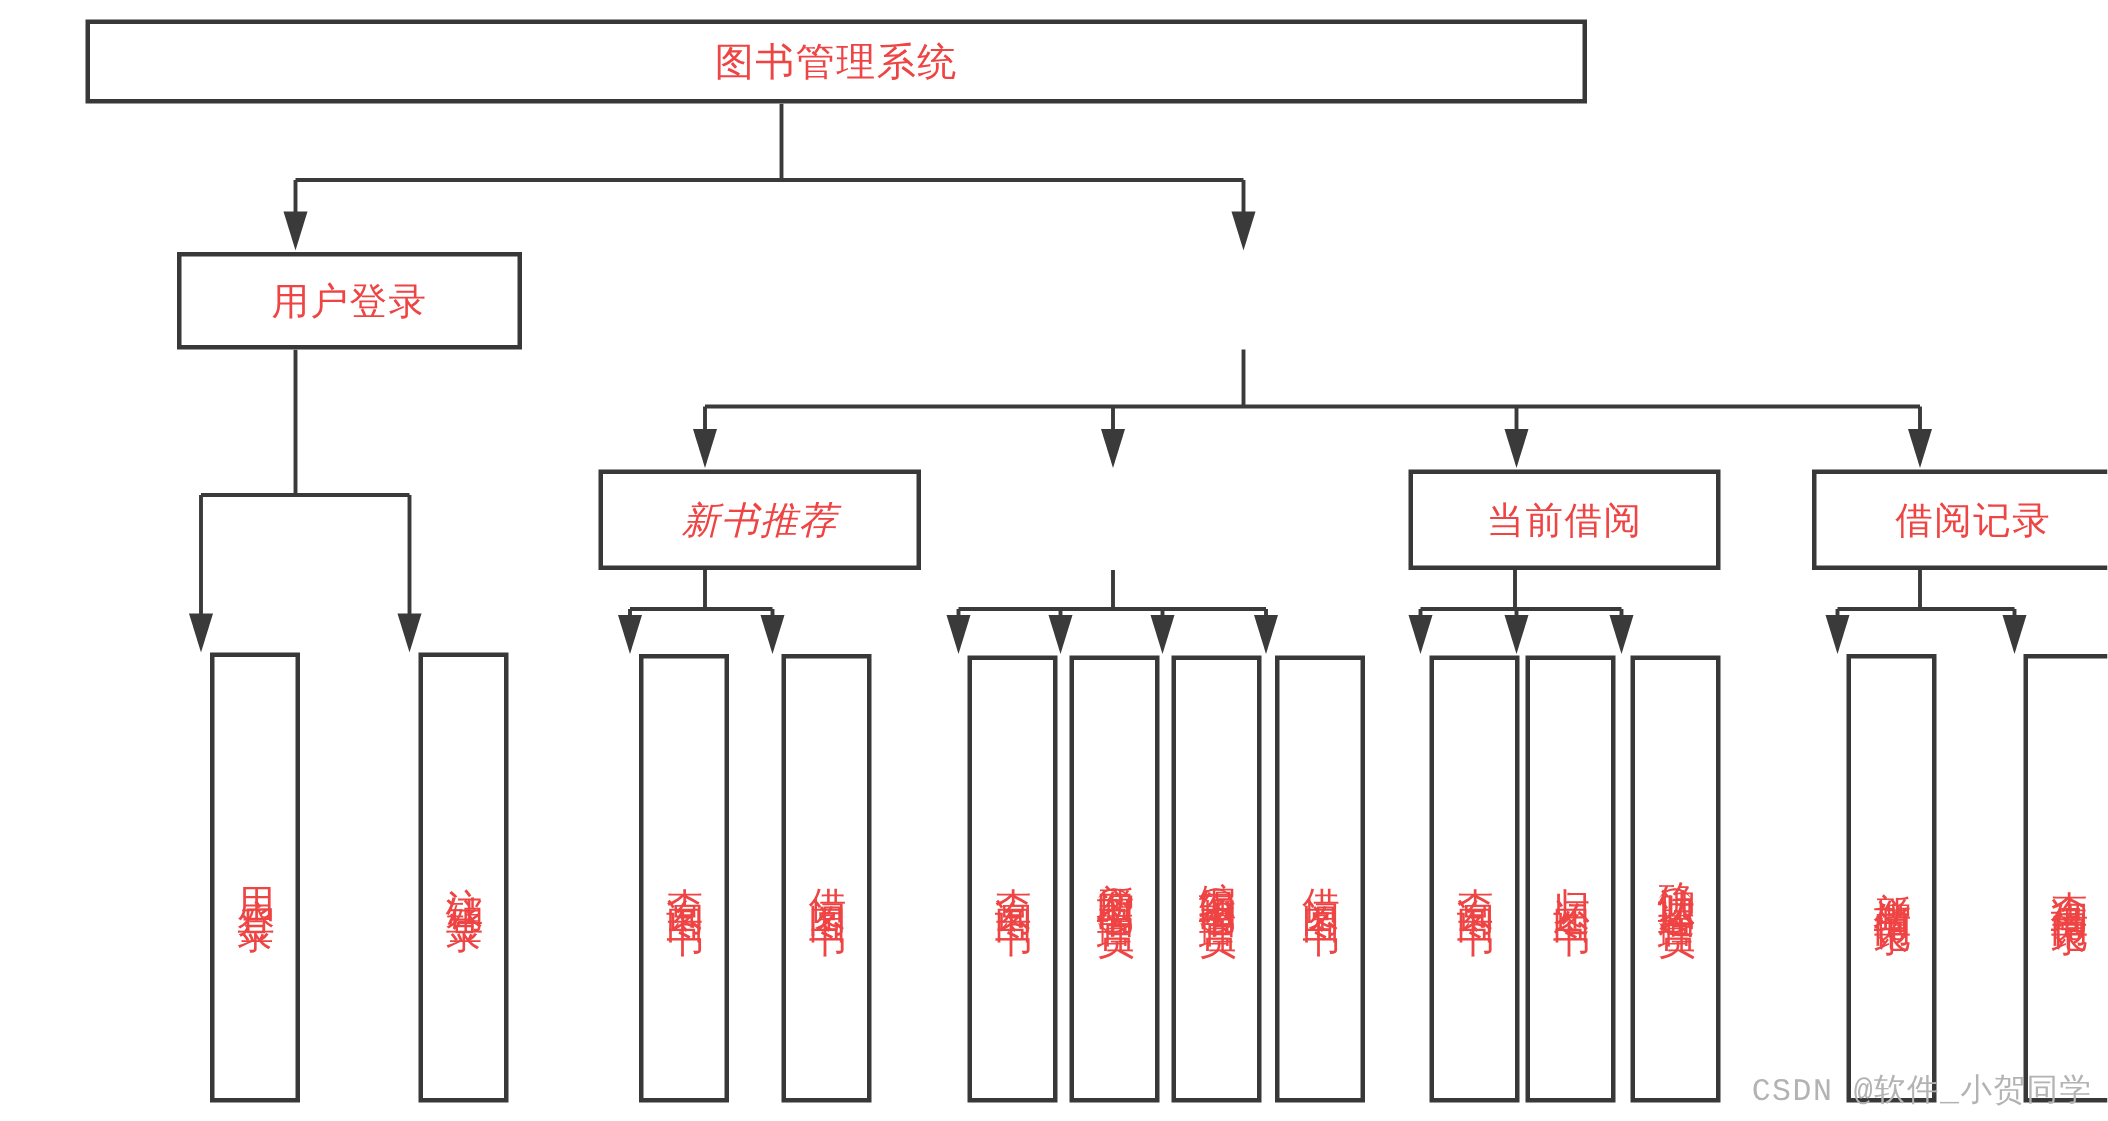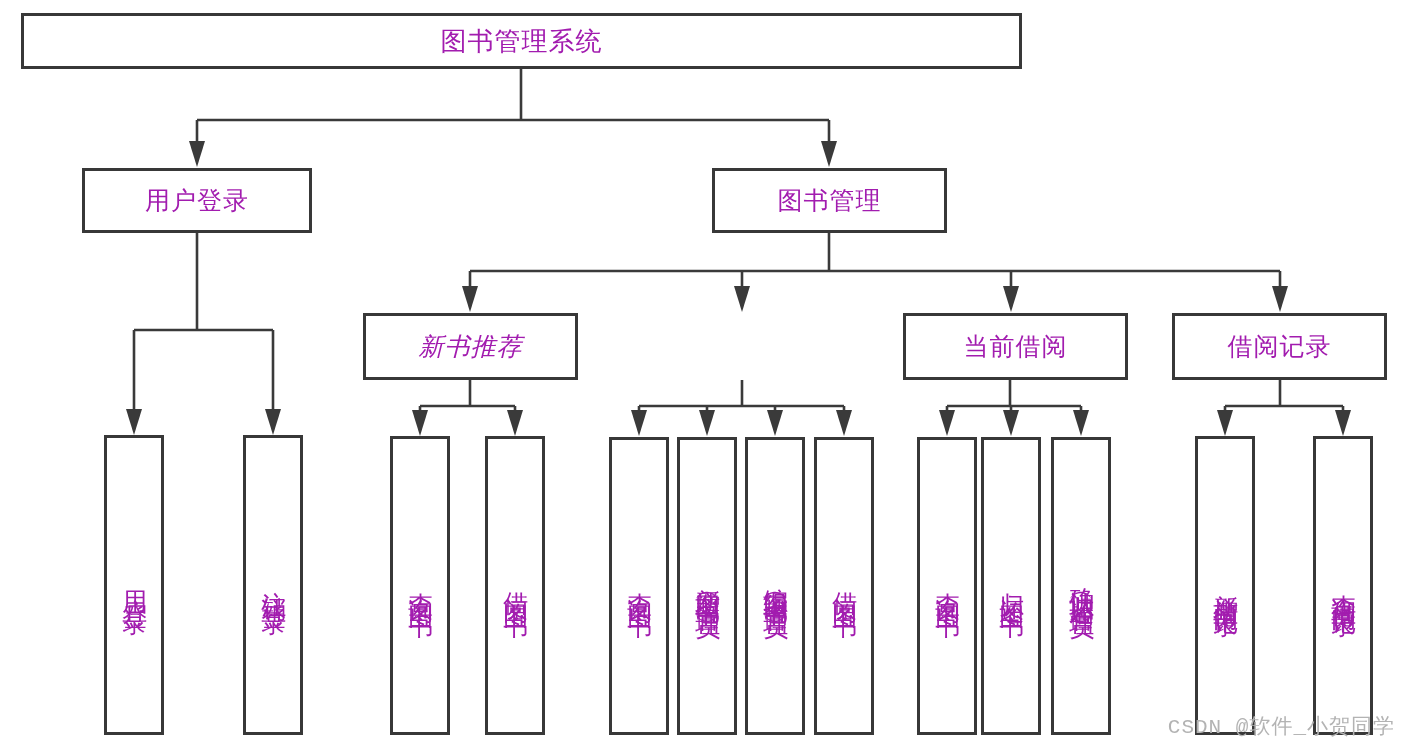--- a/index.html
+++ b/index.html
@@ -19,28 +19,29 @@
     position: absolute;
     left: 0;
     top: 0;
     z-index: 1;
   }
   .box {
     position: absolute;
     box-sizing: border-box;
     background: #ffffff;
     border: 3px solid #383838;
-    color: #a21caf;
+    color: #ef4444;
     display: flex;
     align-items: center;
     justify-content: center;
     font-size: 25px;
     letter-spacing: 1px;
     z-index: 2;
     white-space: nowrap;
+    margin-left: 36px;
   }
   .root {
     font-size: 26px;
   }
   .tall {
     writing-mode: vertical-rl;
     text-orientation: mixed;
     letter-spacing: 7px;
     line-height: 1.05;
     font-size: 25px;
@@ -128,24 +129,23 @@
       <path d="M1003 410 L1019 410 L1011 436 Z"></path>
       <path d="M1073 410 L1089 410 L1081 436 Z"></path>
       <path d="M1217 410 L1233 410 L1225 436 Z"></path>
       <path d="M1335 410 L1351 410 L1343 436 Z"></path>
     </g>
   </svg>
 
   <div class="box root" style="left:21px; top:13px; width:1001px; height:56px;">图书管理系统</div>
 
   <div class="box" style="left:82px; top:168px; width:230px; height:65px;">用户登录</div>
-  <div class="box" style="left:712px; top:168px; width:235px; height:65px;">图书管理</div>
 
   <div class="box" style="left:363px; top:313px; width:215px; height:67px;font-style:italic;">新书推荐</div>
-  <div class="box" style="left:903px; top:313px; width:225px; height:67px;">当前借阅</div>
+  <div class="box" style="left:903px; top:313px; width:208px; height:67px;">当前借阅</div>
   <div class="box" style="left:1172px; top:313px; width:215px; height:67px;">借阅记录</div>
 
   <div class="box tall" style="left:104px; top:435px; width:60px; height:300px;">用户登录</div>
   <div class="box tall" style="left:243px; top:435px; width:60px; height:300px;">注销登录</div>
 
   <div class="box tall" style="left:390px; top:436px; width:60px; height:299px;">查询图书</div>
   <div class="box tall" style="left:485px; top:436px; width:60px; height:299px;">借阅图书</div>
 
   <div class="box tall" style="left:609px; top:437px; width:60px; height:298px;">查询图书</div>
   <div class="box tall long" style="left:677px; top:437px; width:60px; height:298px;">新增图书（管理员）</div>

